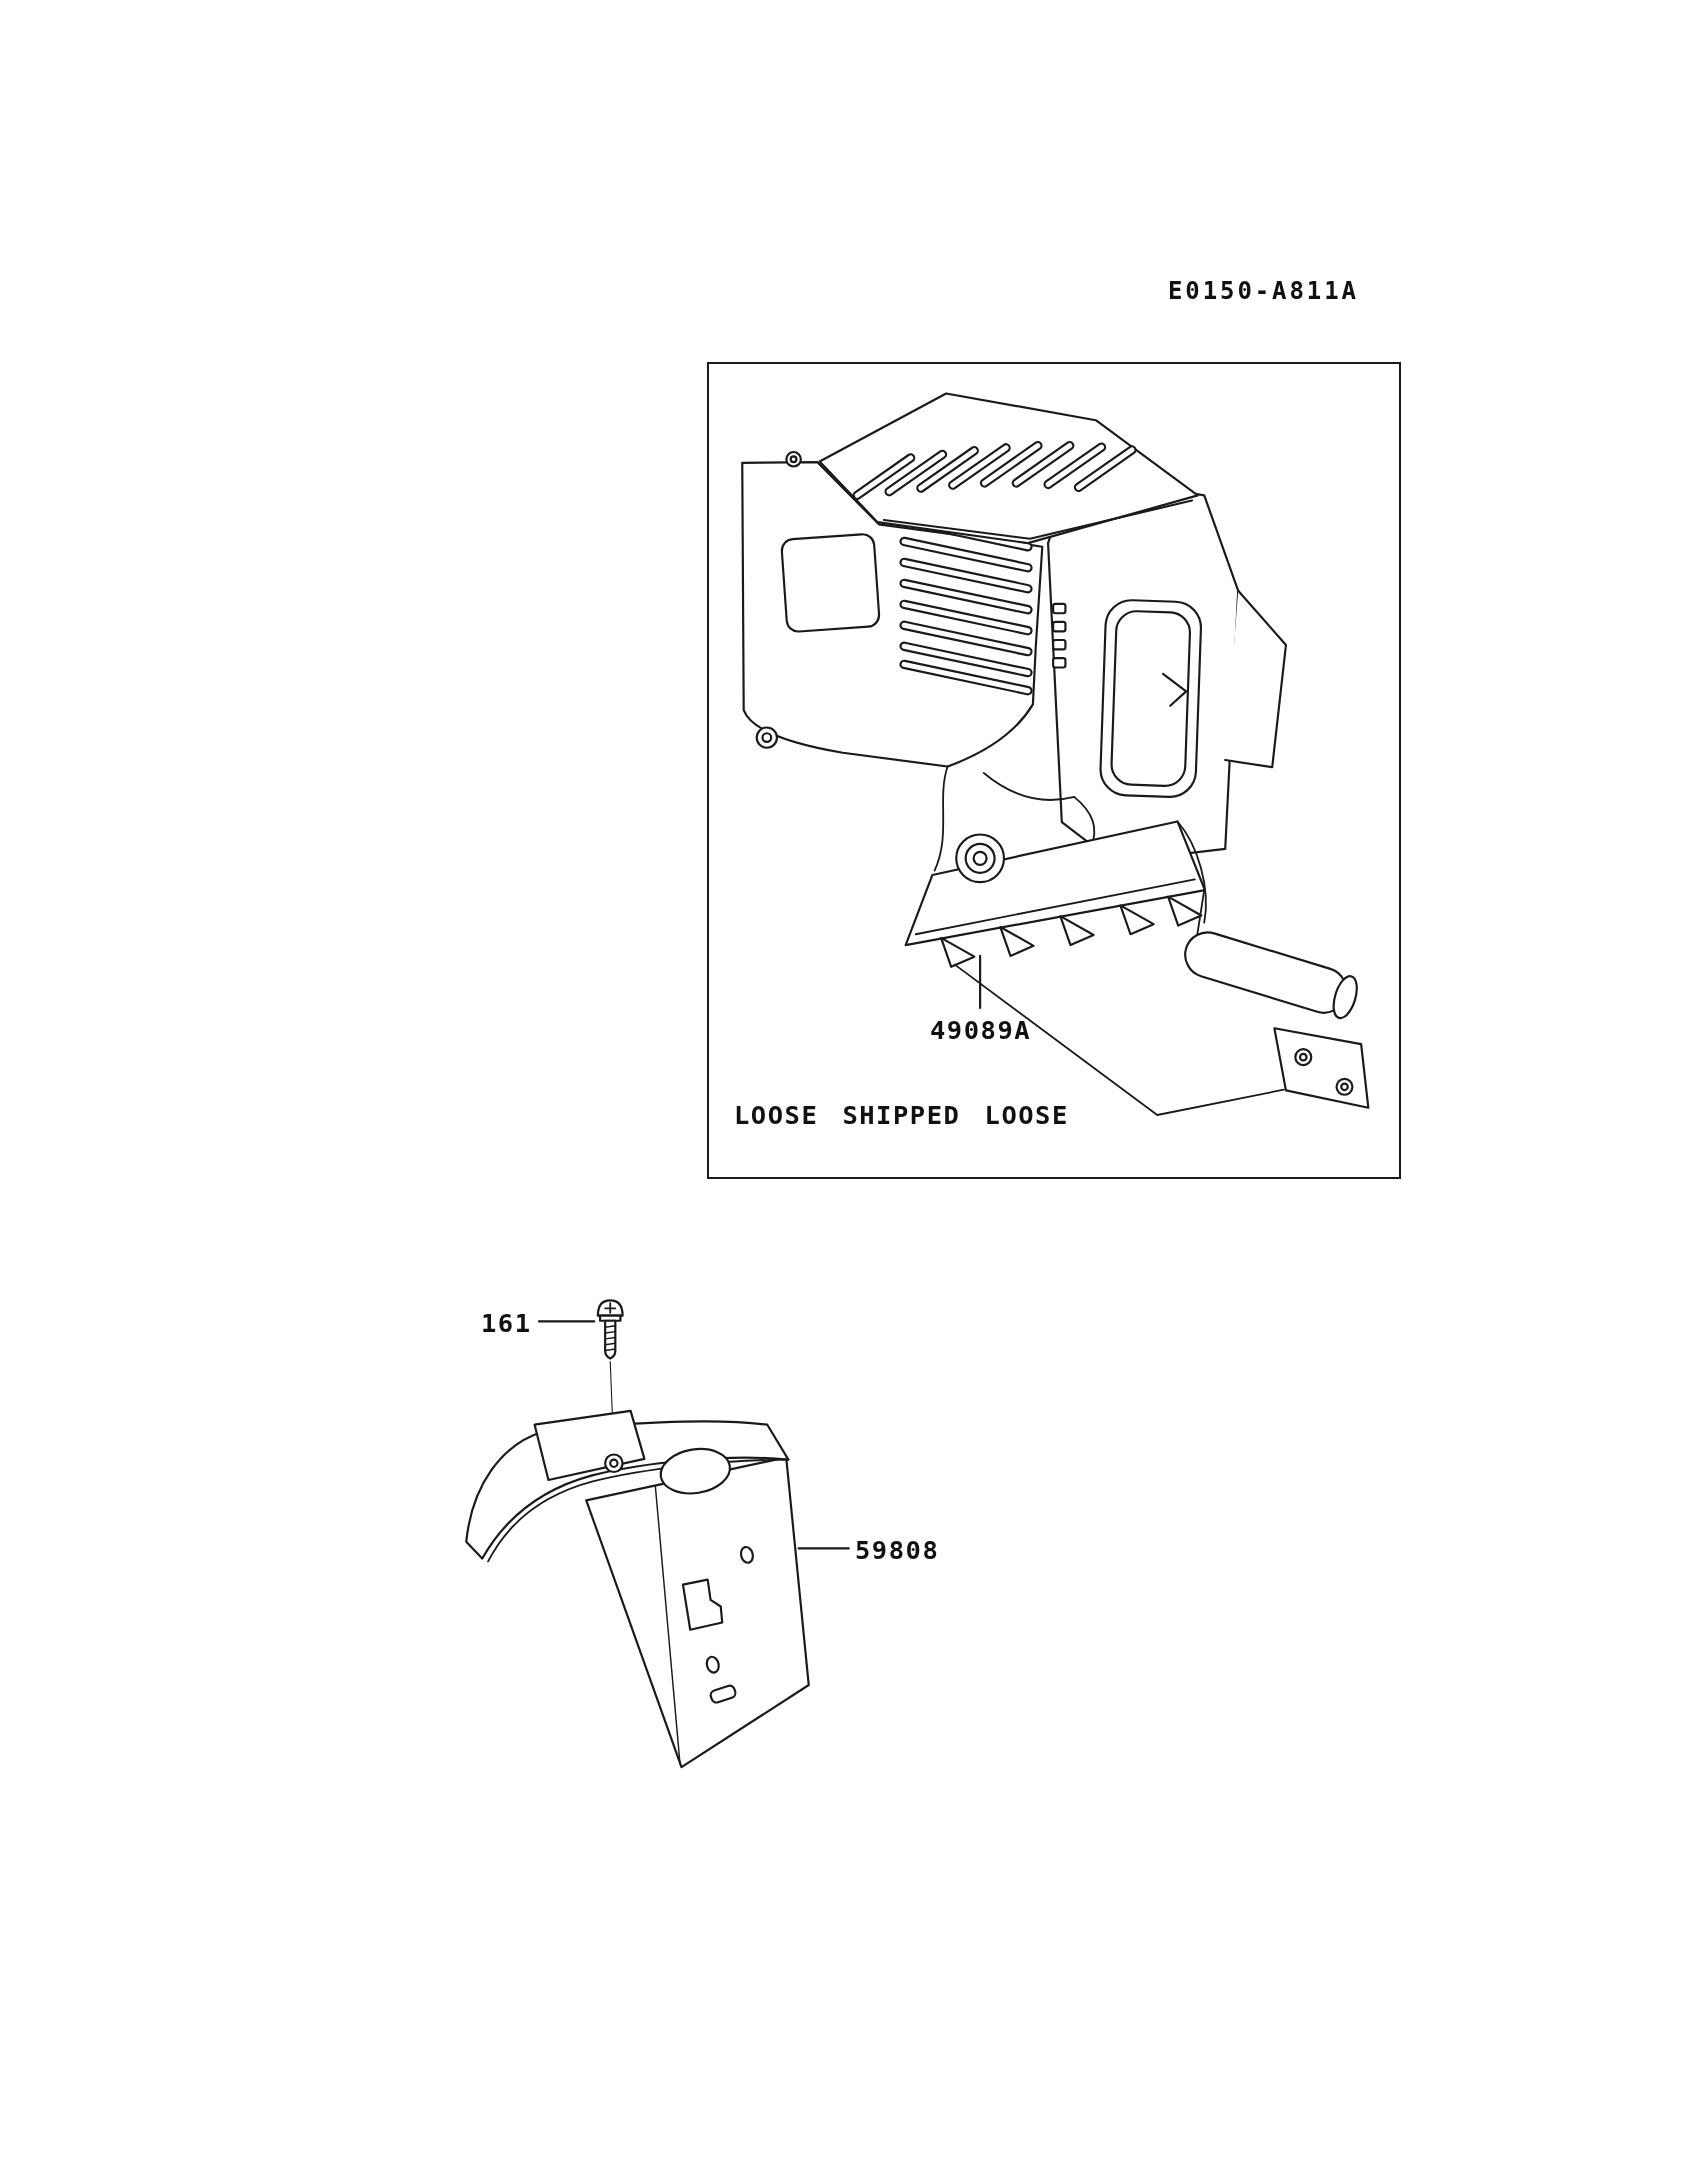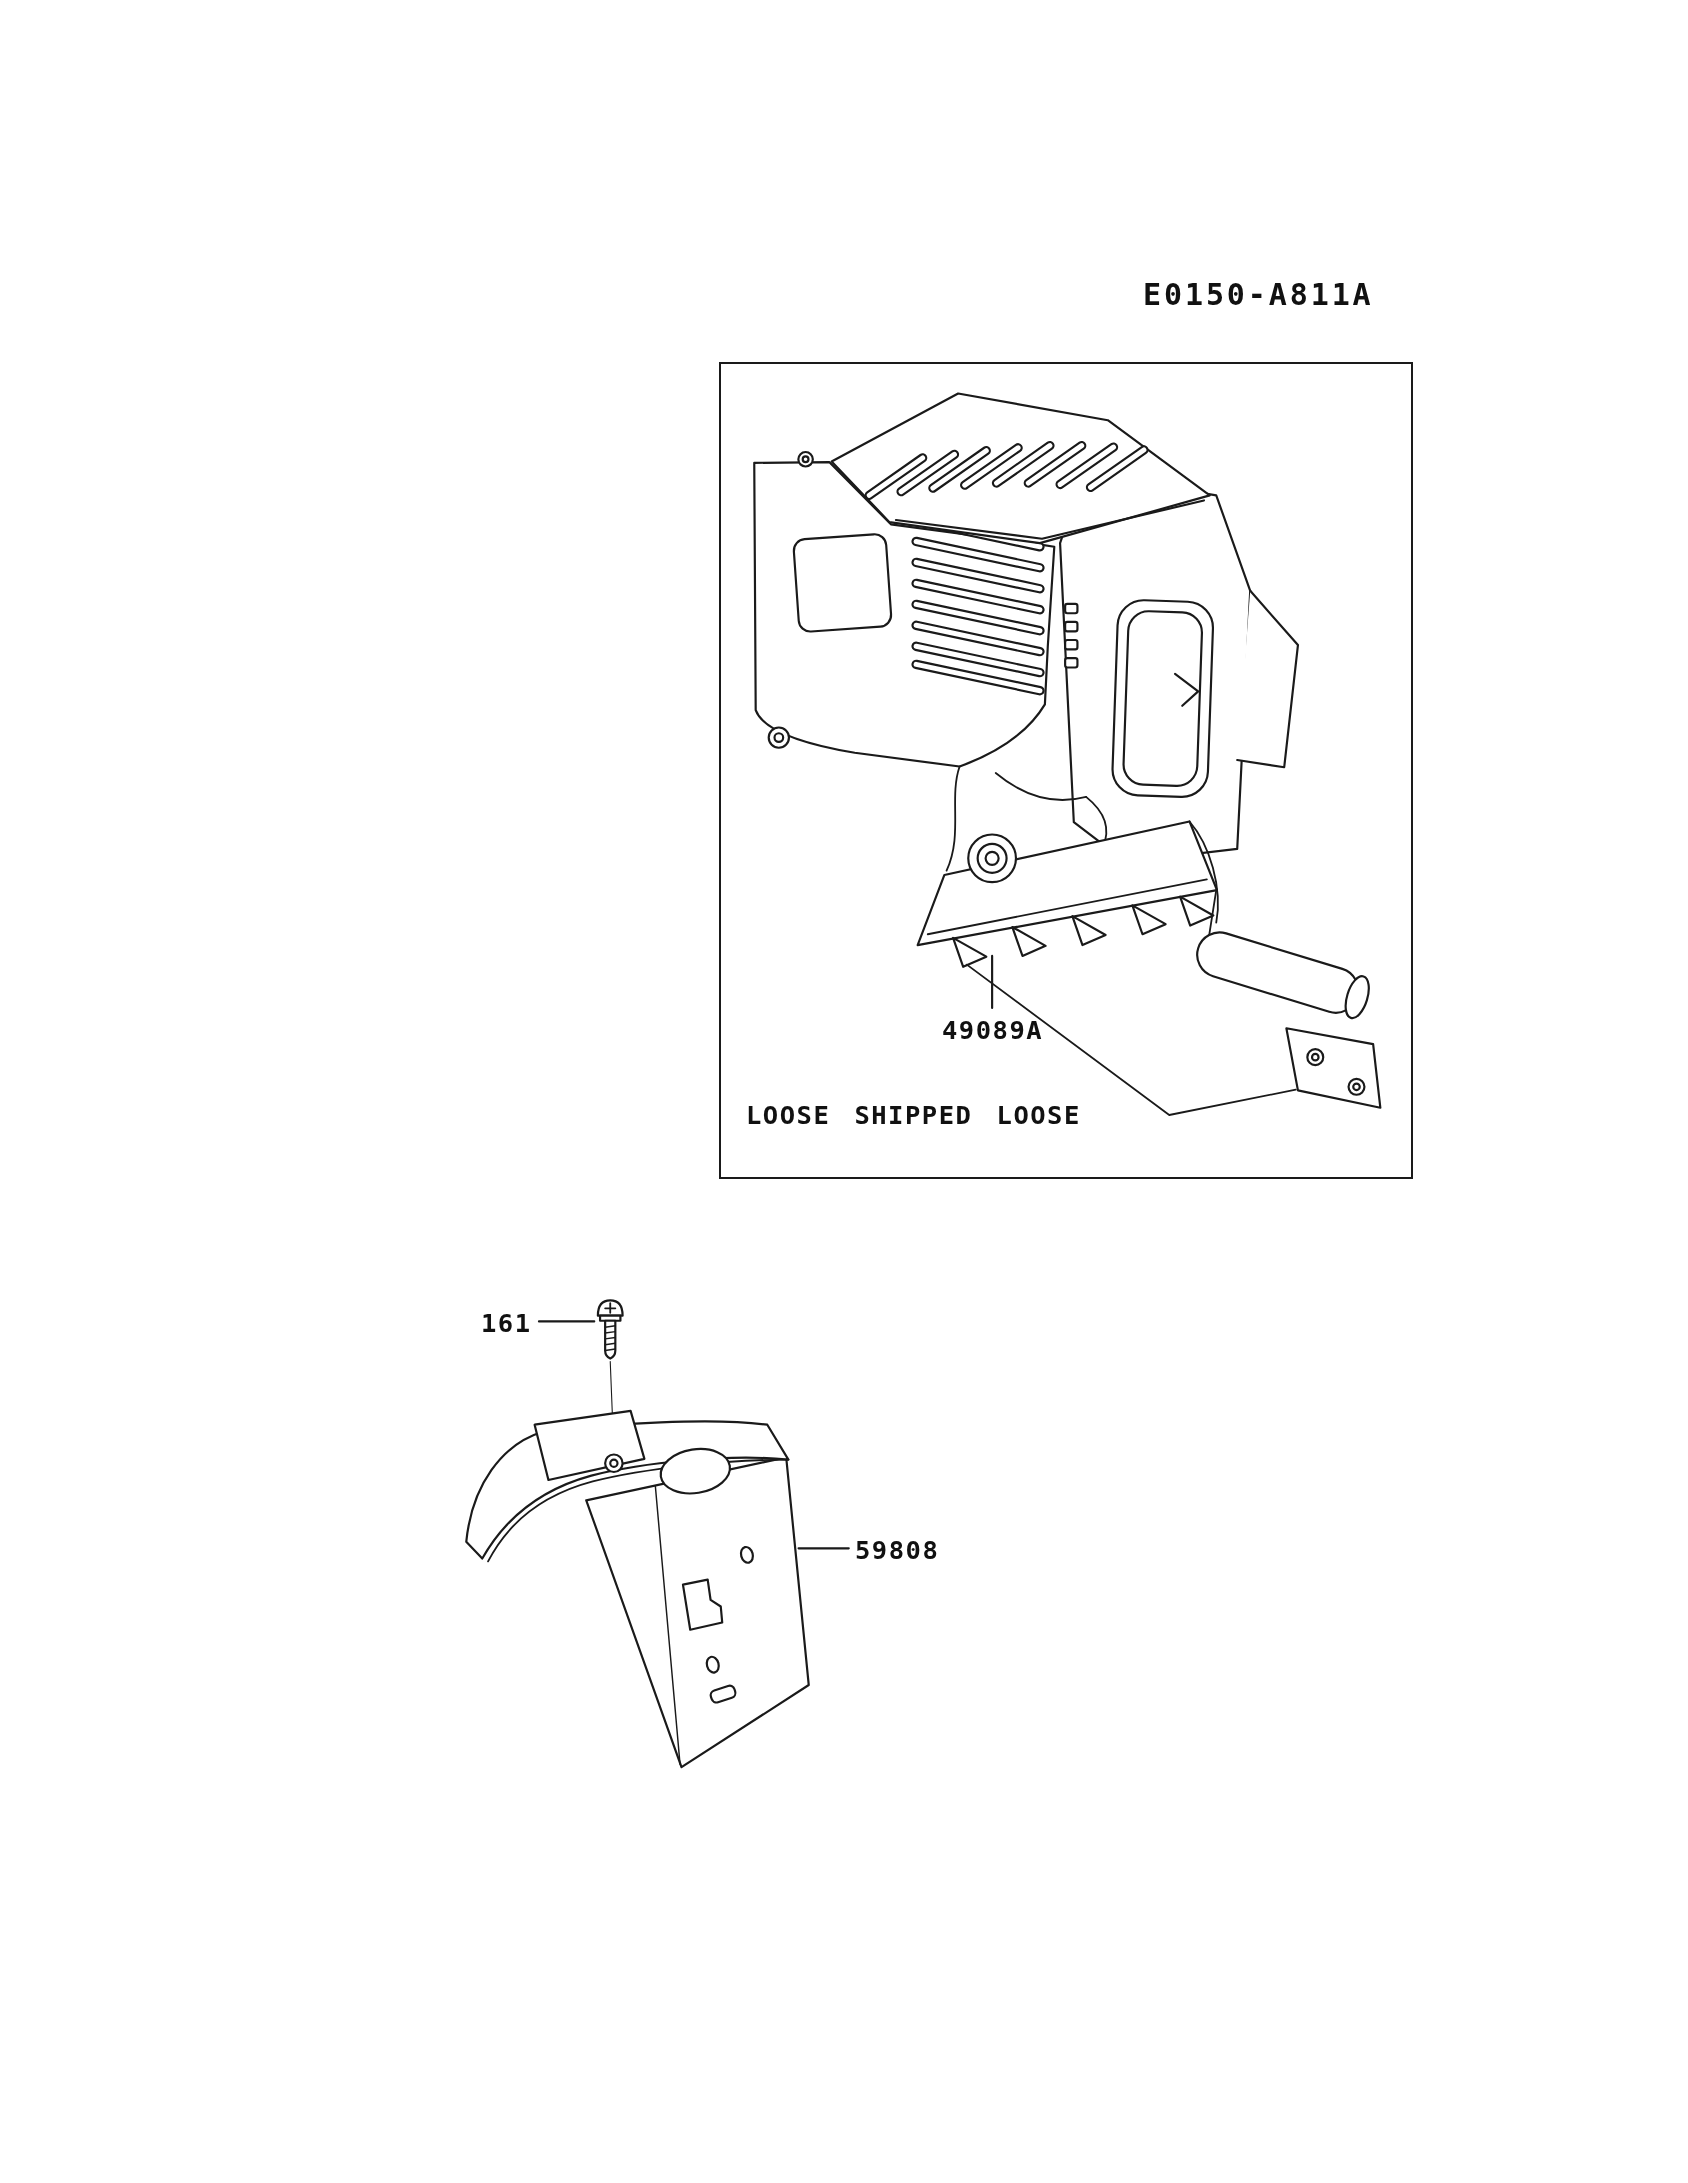--- a/index.html
+++ b/index.html
@@ -11,38 +11,37 @@
     position: relative;
     width: 1688px;
     height: 2183px;
     background: #ffffff;
     font-family: "DejaVu Sans Mono", "Liberation Mono", monospace;
     color: #111111;
     overflow: hidden;
   }
   .drawing-number {
     position: absolute;
-    left: 1143px;
+    left: 1168px;
     top: 277px;
-    font-size: 30px;
+    font-size: 24px;
     font-weight: bold;
     letter-spacing: 2.9px;
     white-space: nowrap;
     text-align: right;
   }
   .parts-box {
     position: absolute;
     left: 707px;
     top: 362px;
     width: 694px;
     height: 817px;
     border: 2.2px solid #1a1a1a;
     box-sizing: border-box;
     background: #ffffff;
-    margin-left: 12px;
   }
   .parts-box svg {
     position: absolute;
     left: 0;
     top: 0;
     width: 689px;
     height: 813px;
   }
   .callout {
     position: absolute;

